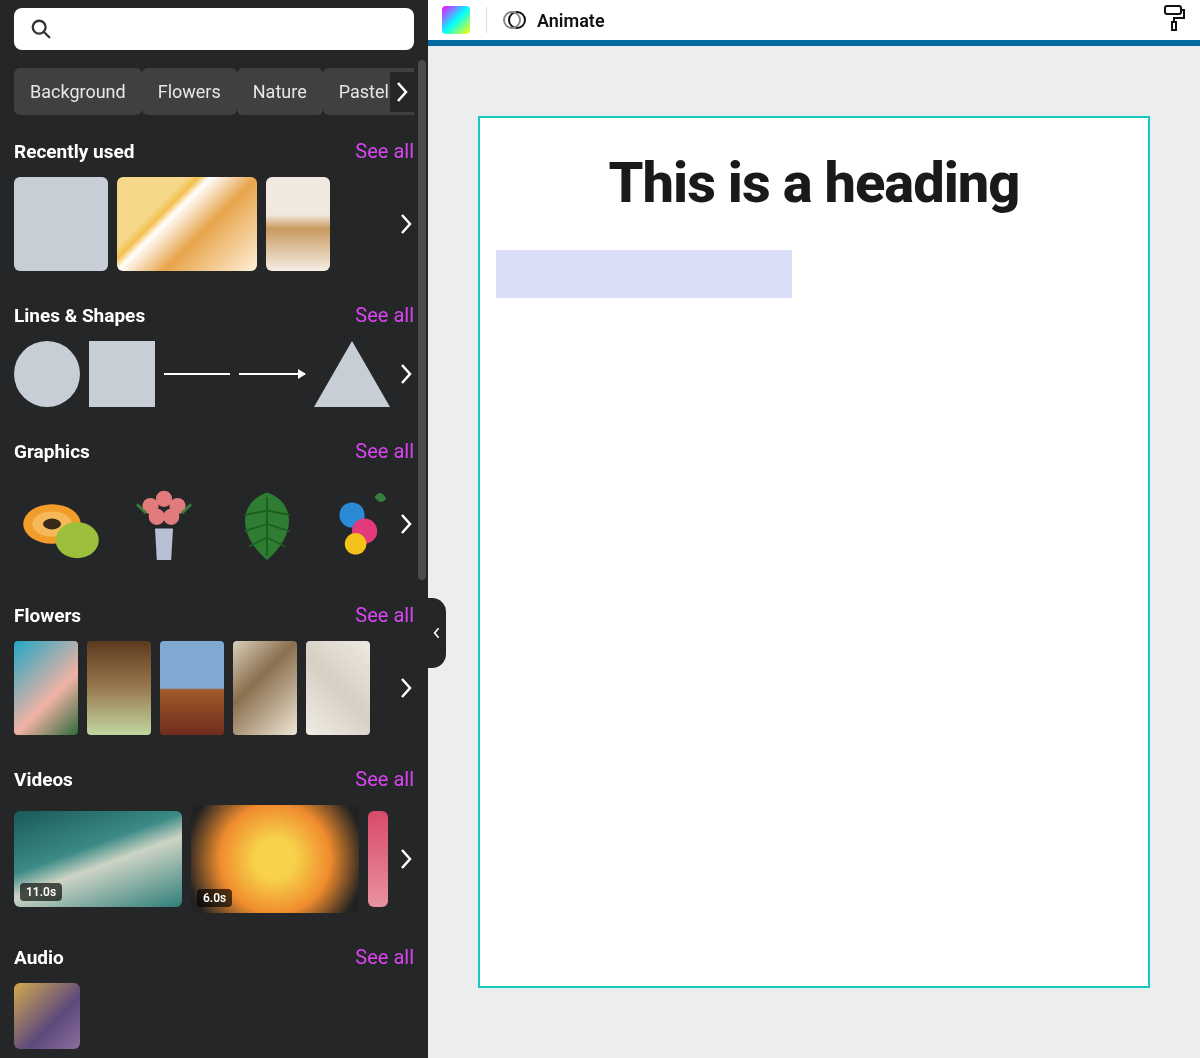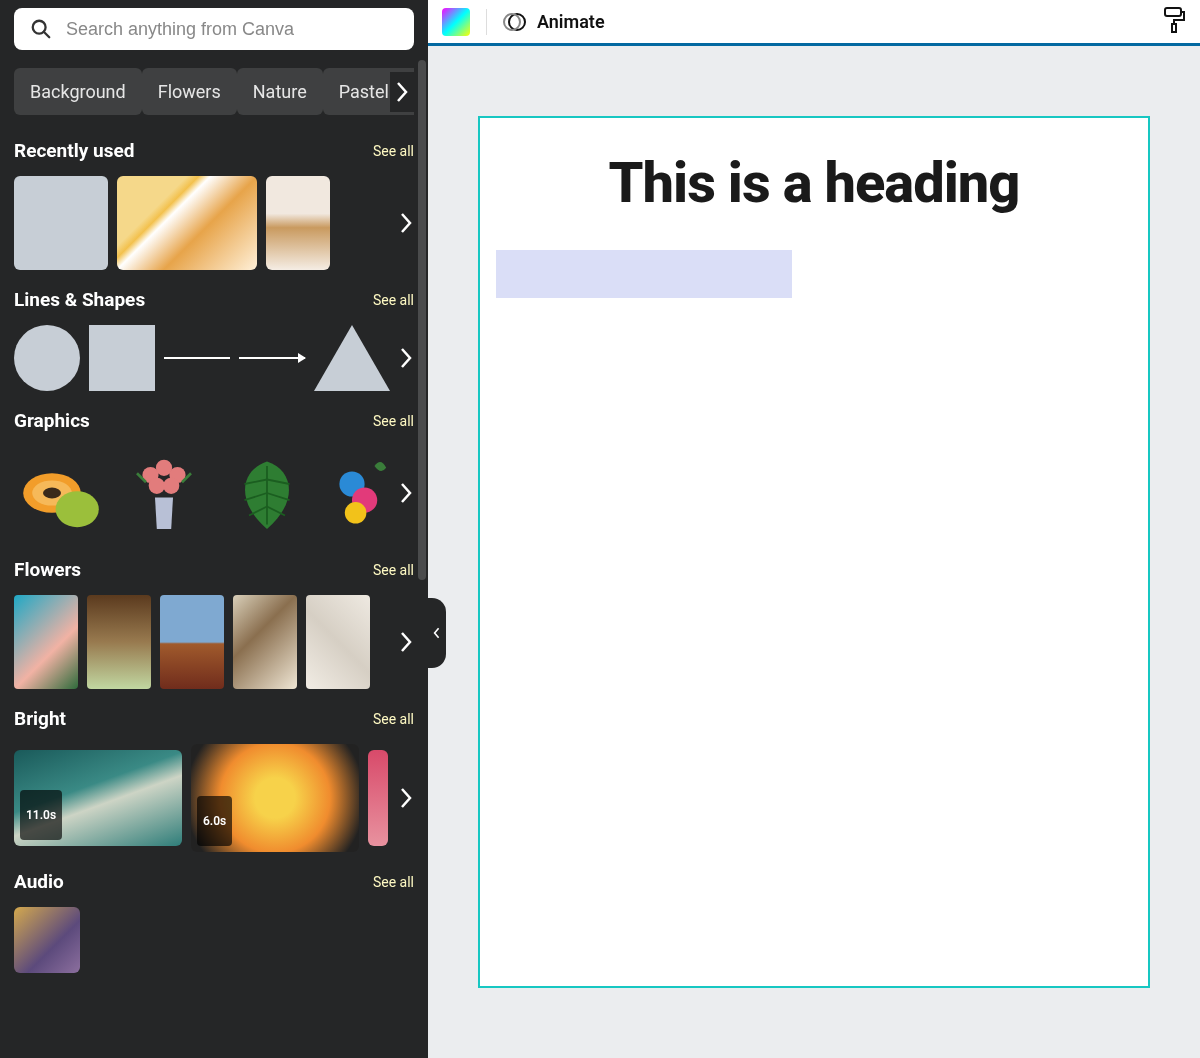--- a/index.html
+++ b/index.html
@@ -77,29 +77,29 @@
     }
     .chips .more {
       position: absolute;
       right: 0;
       top: 50%;
       transform: translateY(-50%);
       background: #252627;
       padding: 4px;
     }
 
-    .section { margin-bottom: 18px; position: relative; }
+    .section { margin-bottom: 32px; position: relative; }
     .section-head {
       display: flex;
       justify-content: space-between;
       align-items: center;
       margin-bottom: 14px;
     }
     .section-title { font-weight: 700; font-size: 19px; }
-    .see-all { font-size: 14px; color: #fef9c3; cursor: pointer; }
+    .see-all { font-size: 20px; color: #d946ef; cursor: pointer; }
 
     .row {
       display: flex;
       gap: 9px;
       overflow: hidden;
       position: relative;
       align-items: center;
     }
     .row-more {
       position: absolute;
@@ -157,21 +157,21 @@
     .video { position: relative; border-radius: 6px; flex-shrink: 0; cursor: pointer; }
     .v1 { width: 168px; height: 96px; background: linear-gradient(160deg, #1a5a5a, #3a8a85 40%, #cdd4c5 55%, #2e7d79); }
     .v2 { width: 168px; height: 108px; background: radial-gradient(circle, #f7d24a 20%, #f08c2e 55%, #222 90%); }
     .v3 { width: 20px; height: 96px; background: linear-gradient(180deg, #d84a6a, #e8929f); }
     .dur {
       position: absolute;
       bottom: 6px;
       left: 6px;
       background: rgba(0,0,0,0.65);
       font-size: 12px;
-      padding: 18px 6px;
+      padding: 2px 6px;
       border-radius: 4px;
       font-weight: 600;
     }
 
     .audio-row { display: flex; gap: 14px; align-items: center; }
     .audio-thumb { width: 66px; height: 66px; border-radius: 6px; background: linear-gradient(135deg, #d4a94e, #5c4a7c 60%, #8c6f9e); flex-shrink: 0; cursor: pointer; }
     .audio-text .title { font-size: 18px; font-weight: 500; }
     .audio-text .sub { font-size: 15px; color: #a4a4a4; margin-top: 3px; }
 
     
@@ -189,21 +189,21 @@
       cursor: pointer;
       z-index: 10;
     }
     .handle svg { width: 8px; height: 14px; stroke: #fff; stroke-width: 2; fill: none; }
 
     
     .main { flex: 1; display: flex; flex-direction: column; background: #ebedef; }
     .toolbar {
       height: 46px;
       background: #fff;
-      border-bottom: 3px solid #0369a1;
+      border-bottom: 6px solid #0369a1;
       display: flex;
       align-items: center;
       padding: 0 14px;
       gap: 16px;
     }
     .color-swatch {
       width: 28px;
       height: 28px;
       border-radius: 4px;
       background: linear-gradient(135deg, #ff00ff, #00ffff 50%, #ffff00);
@@ -261,21 +261,20 @@
 <body>
 
 <div class="sidebar">
   <div class="sidebar-inner">
 
     <div class="search-wrap">
       <svg viewBox="0 0 24 24">
           <circle cx="10" cy="10" r="7" stroke="#333" stroke-width="2.5" fill="none"></circle>
           <line x1="15" y1="15" x2="21" y2="21" stroke="#333" stroke-width="2.5" stroke-linecap="round"></line>
         </svg>
-      <input type="text" placeholder="Search anything from Canva" style="">
     </div>
 
     <div class="chips">
       <div class="chip">Background</div>
       <div class="chip">Flowers</div>
       <div class="chip">Nature</div>
       <div class="chip">Pastel b</div>
       <div class="more chev">
         <svg viewBox="0 0 14 24">
             <polyline points="3,3 11,12 3,21"></polyline>
@@ -382,21 +381,21 @@
         <div class="row-more chev">
           <svg viewBox="0 0 14 24">
               <polyline points="3,3 11,12 3,21"></polyline>
             </svg>
         </div>
       </div>
     </div>
 
     <div class="section">
       <div class="section-head">
-        <div class="section-title">Bright</div>
+        <div class="section-title">Videos</div>
         <div class="see-all">See all</div>
       </div>
       <div class="row">
         <div class="video v1">
           <div class="dur">11.0s</div>
         </div>
         <div class="video v2">
           <div class="dur">6.0s</div>
         </div>
         <div class="video v3"></div>

